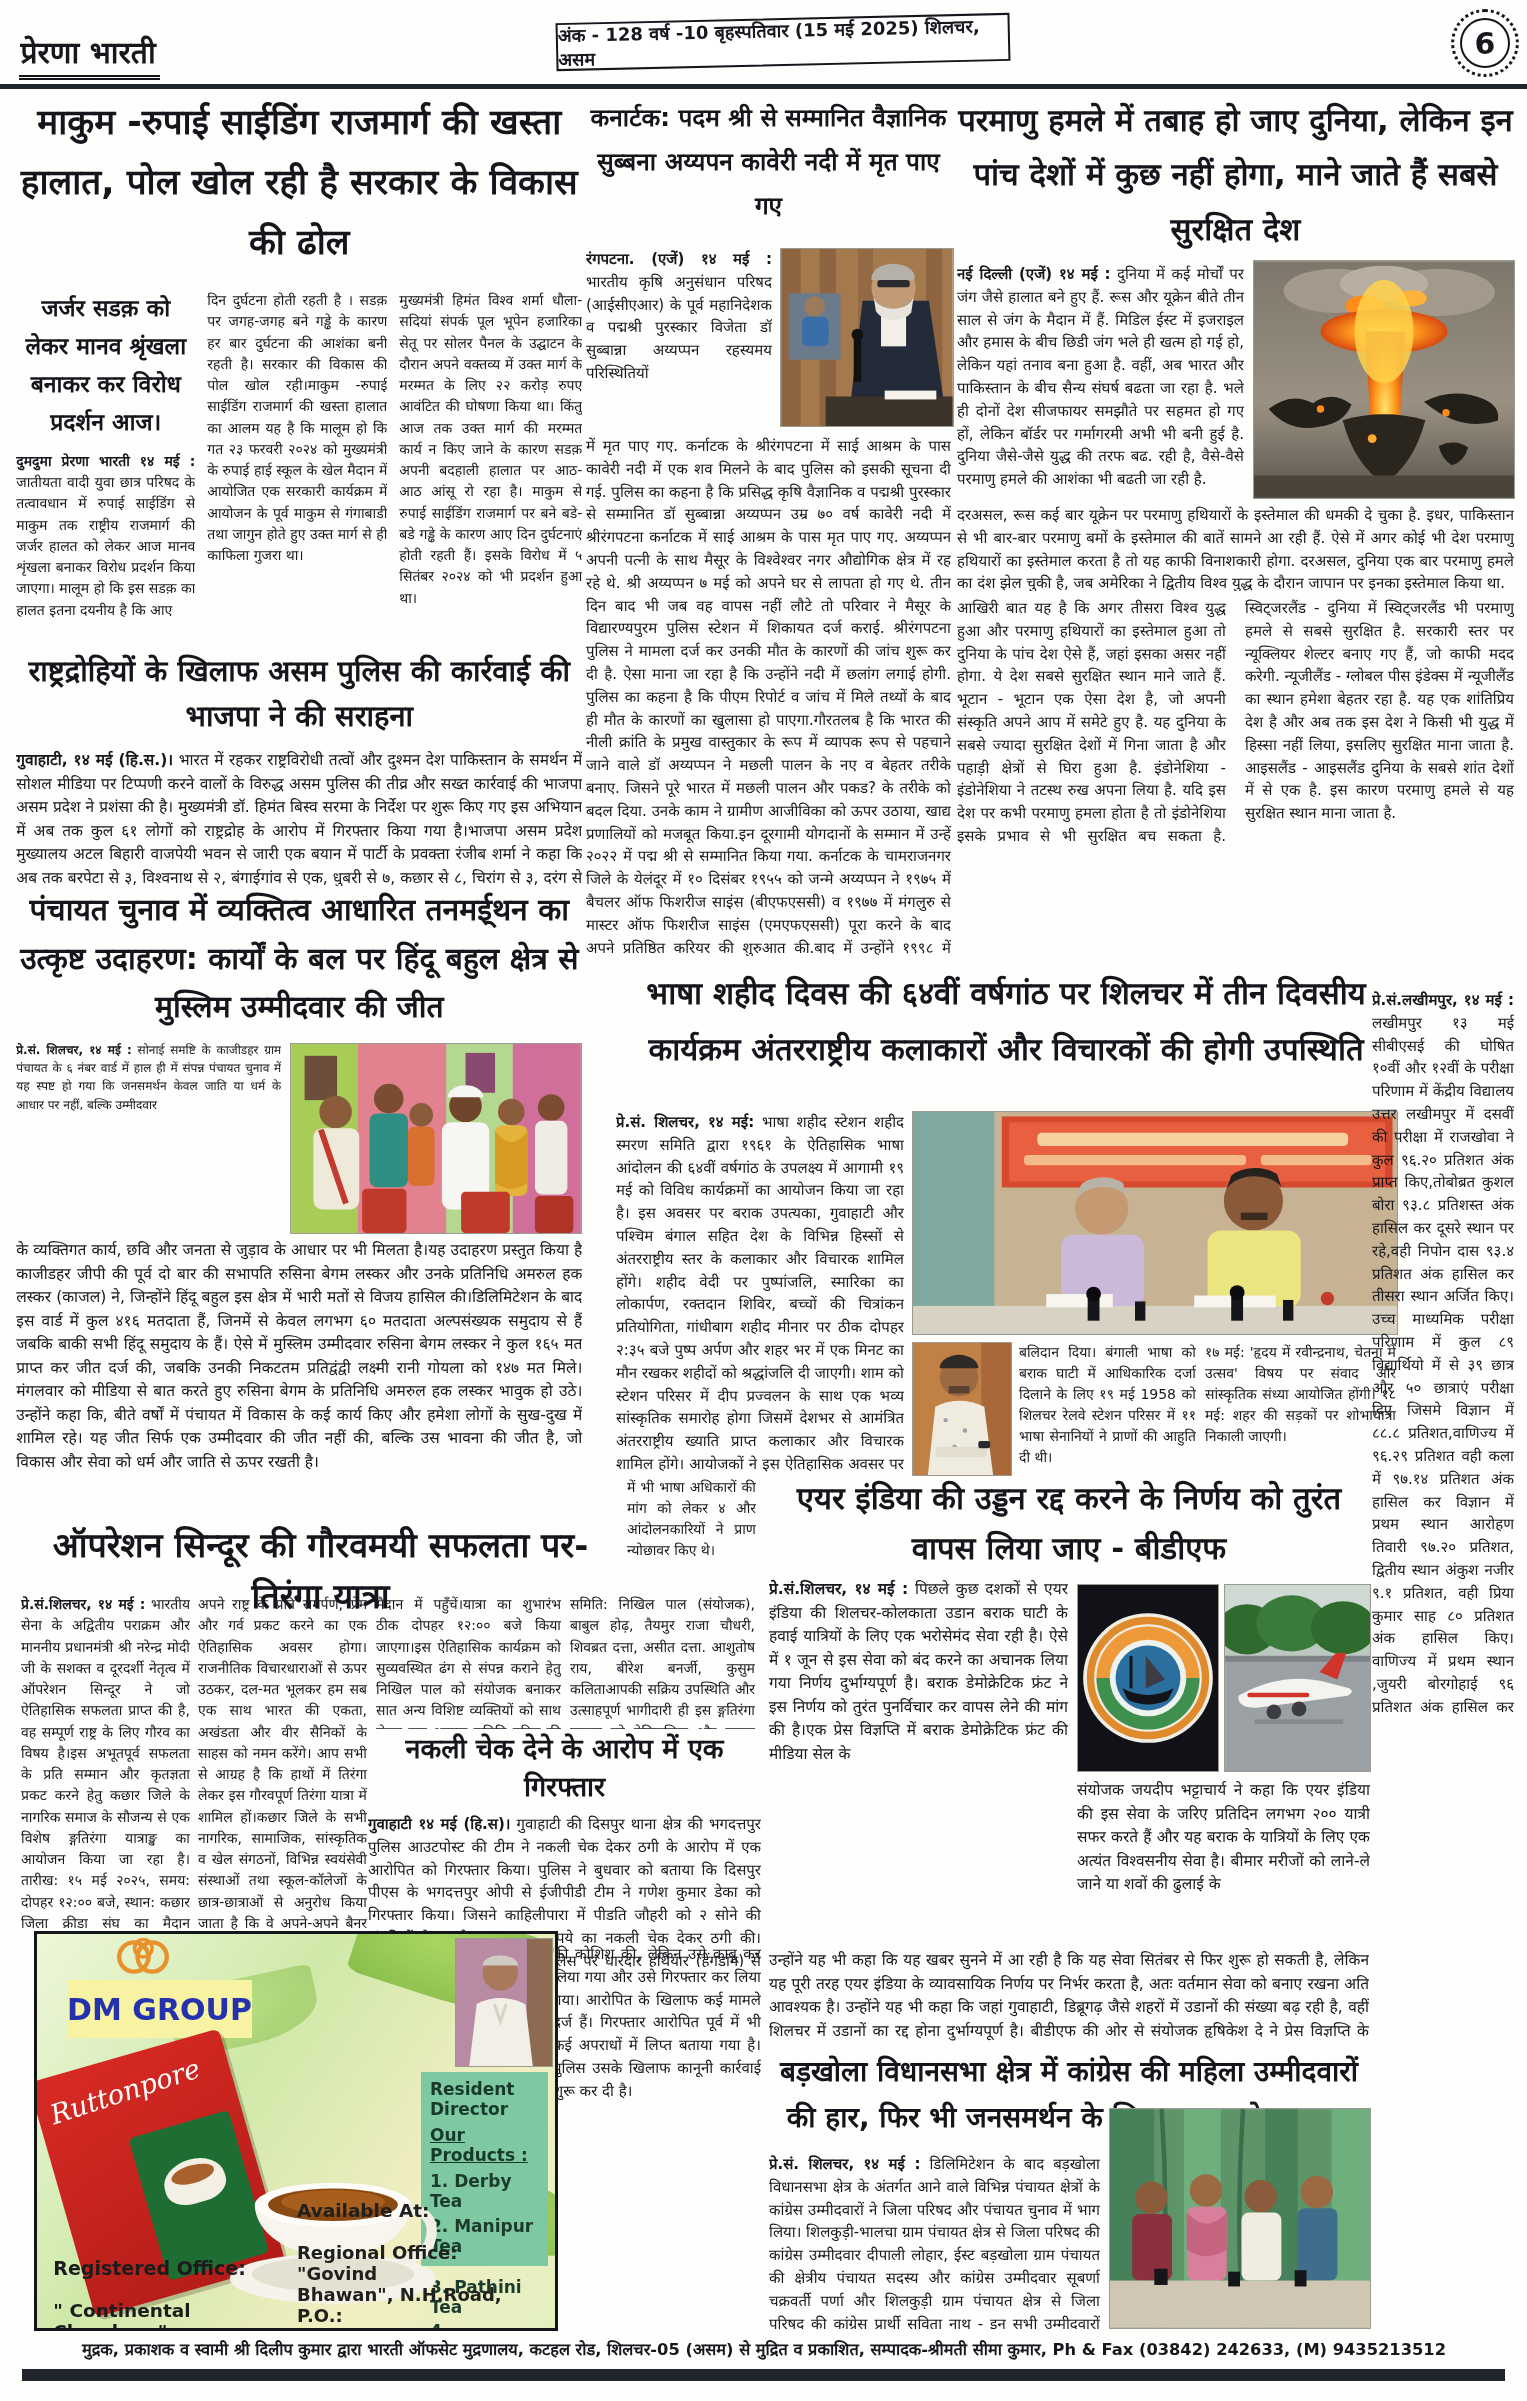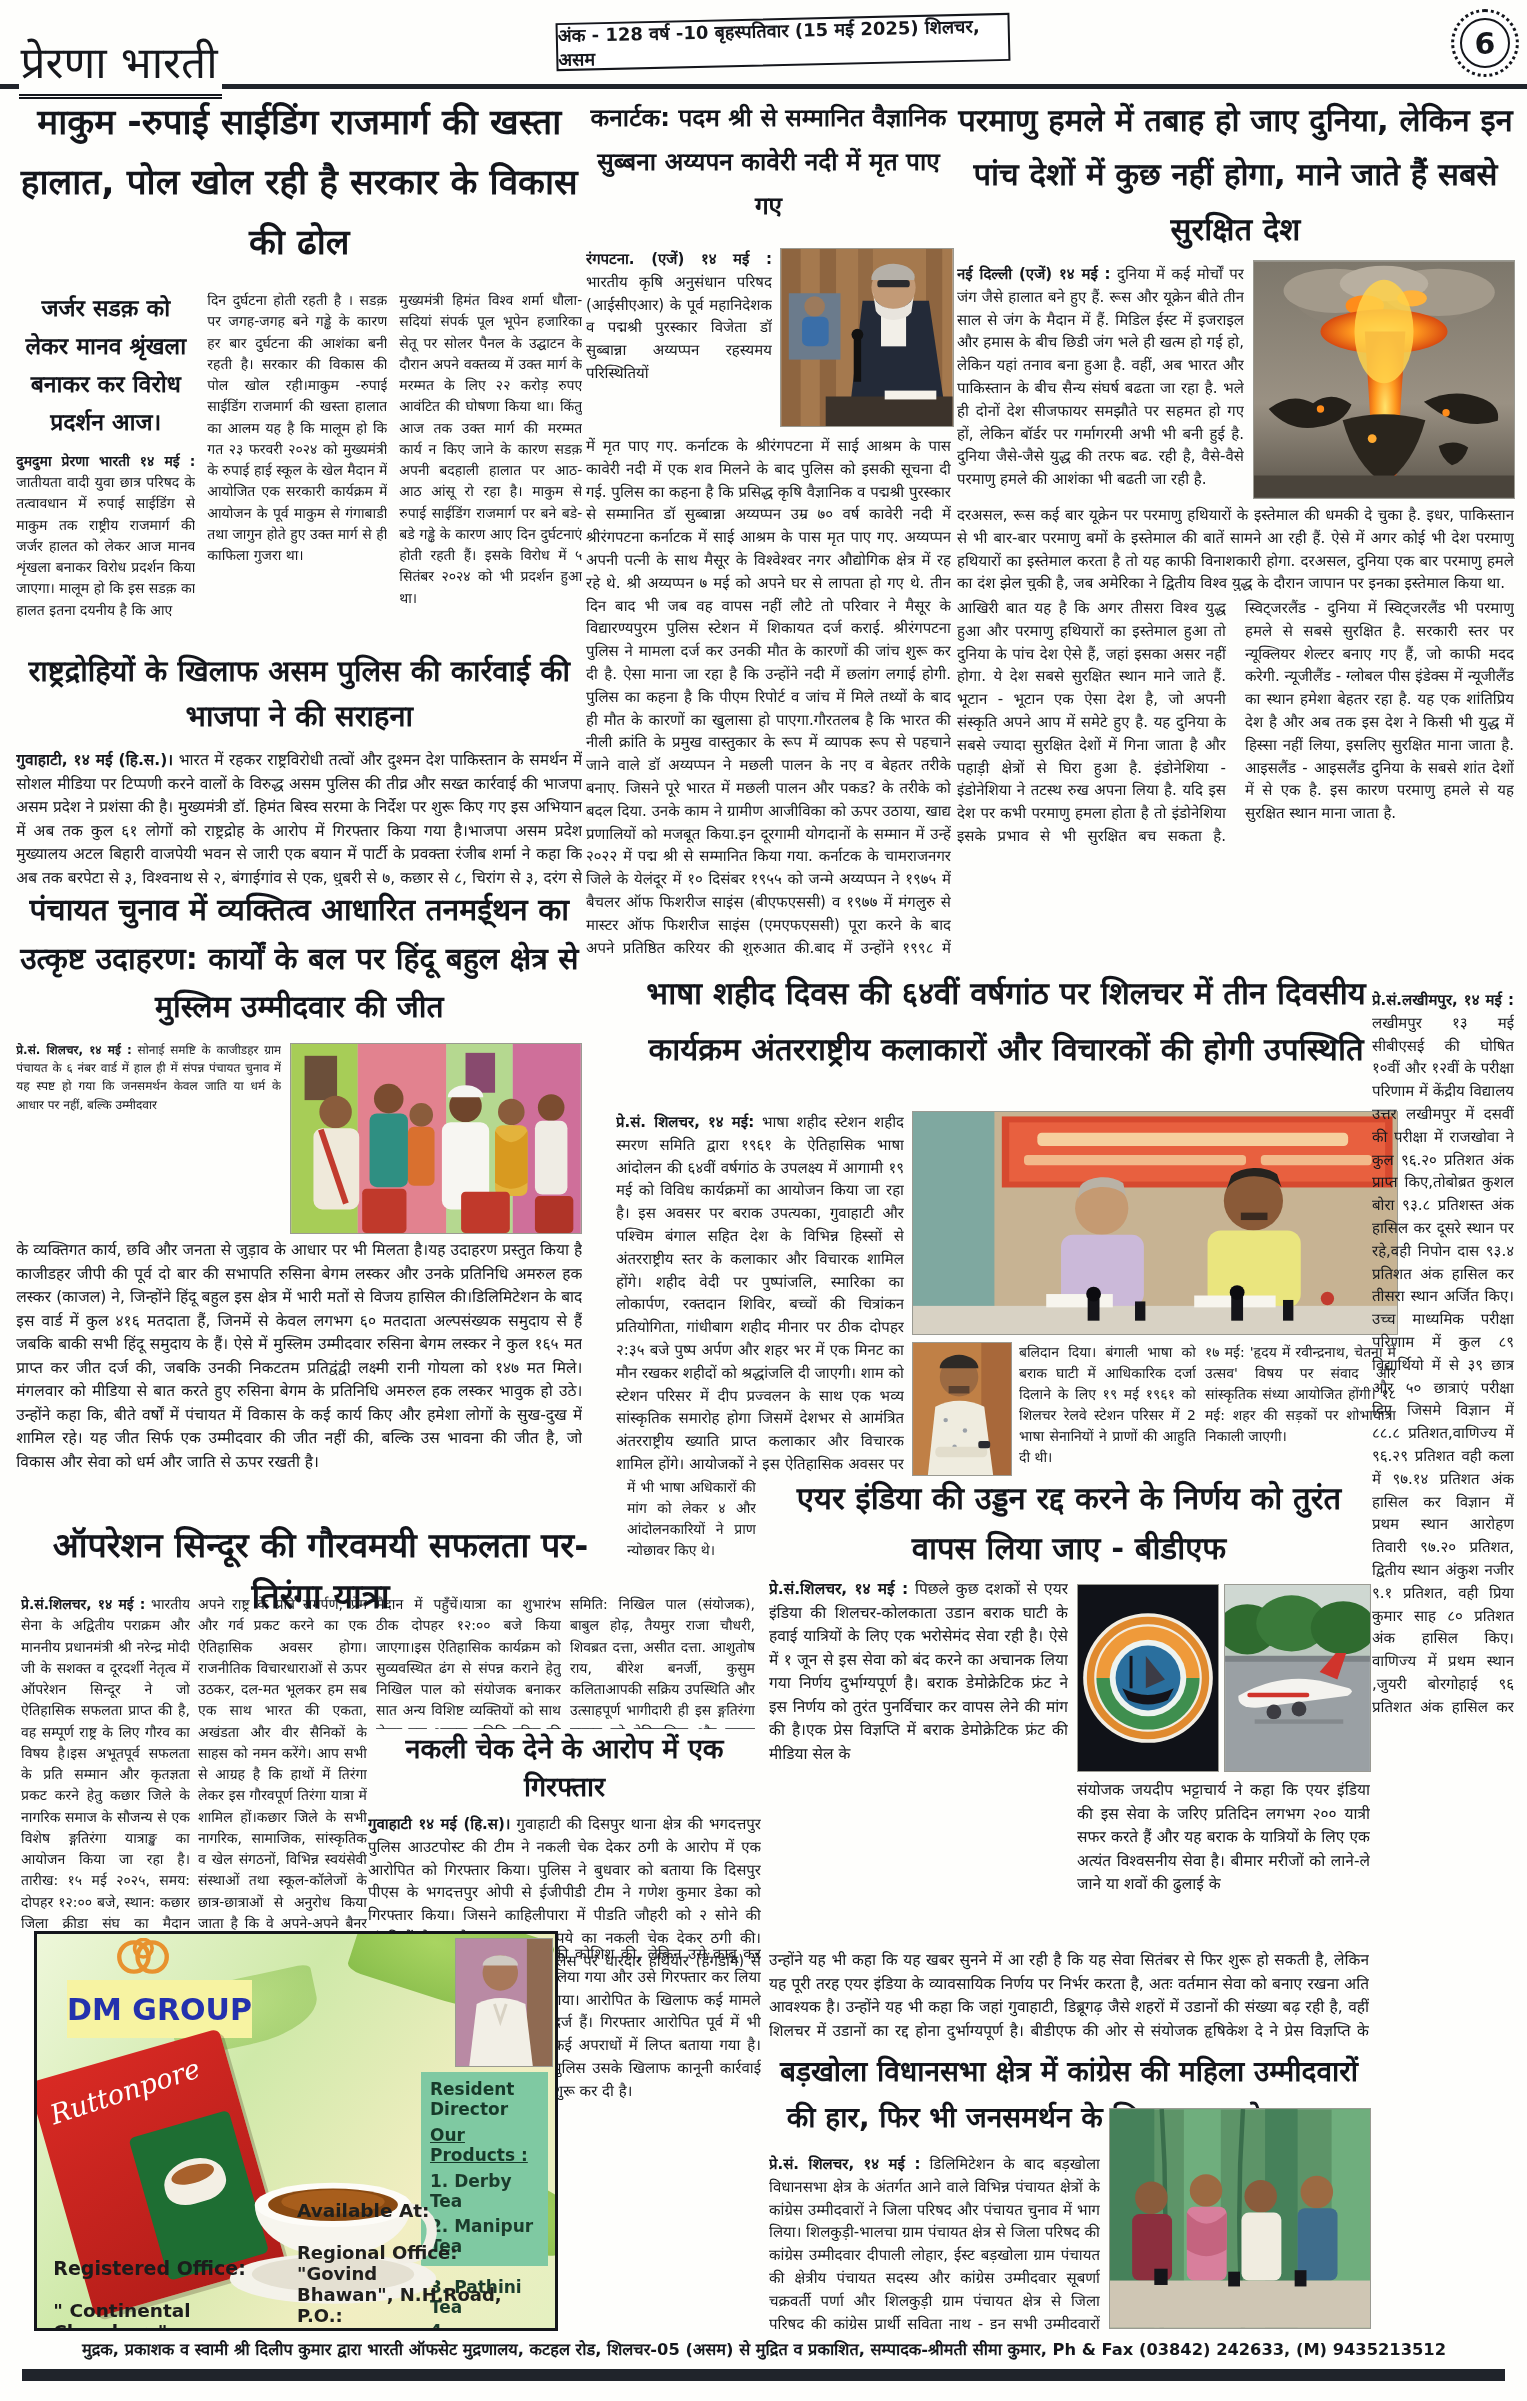--- a/index.html
+++ b/index.html
@@ -4,21 +4,21 @@
 <style>
   html,body{margin:0;padding:0;background:#e8e8e8;}
   .page{position:relative;width:1528px;height:2401px;background:#fefefc;margin:0 auto;
         font-family:"DejaVu Sans",sans-serif;color:#16181d;overflow:hidden;}
   .abs{position:absolute;}
   .hl{font-weight:800;text-align:center;color:#14161c;}
   .bodytxt{font-size:15px;line-height:1.52;text-align:justify;overflow:hidden;}
   .bodytxt .by{font-weight:800;}
   .rule{background:#20242b;}
   
-  .logo{font-size:44px;font-weight:400;border-bottom:5.2px double #14161c;padding:0 4.4px 3px 1.5px;background:#fefefc;}
+  .logo{font-size:30px;font-weight:700;border-bottom:5.2px double #14161c;padding:0 4.4px 3px 1.5px;background:#fefefc;}
   .datebox{border:2.2px solid #14161c;transform:rotate(-1.3deg);display:flex;align-items:center;justify-content:center;
            font-weight:800;font-size:18px;background:#fff;}
   .badge-outer{width:62px;height:62px;border:3px dotted #14161c;border-radius:50%;display:flex;align-items:center;justify-content:center;background:#fff;}
   .badge-inner{width:46px;height:46px;border:2.2px solid #14161c;border-radius:50%;display:flex;align-items:center;justify-content:center;
                font-size:30px;font-weight:800;}
   .photo{background:#ccc;overflow:hidden;border:0.7px solid #9a9a92;}
   .photo svg{display:block;width:100%;height:100%;}
   
   .adbox{border:3px solid #14161c;background:linear-gradient(125deg,#eef7da 0%,#cfe9a9 38%,#f2eec2 72%,#e4f0c0 100%);overflow:hidden;}
   .leaf{position:absolute;background:radial-gradient(ellipse at 40% 40%,#9ccf4d,#6fae2f);border-radius:50% 8% 50% 8%;opacity:.8;}
@@ -204,21 +204,21 @@
         <rect x="48" y="58" width="28" height="10" fill="#5a4130"></rect>
         <path d="M20 178 L30 86 Q62 70 96 86 L108 178 Z" fill="#efecdf"></path>
         <circle cx="44" cy="104" r="3" fill="#9aa0a8"></circle>
           <circle cx="70" cy="118" r="3" fill="#9aa0a8"></circle>
           <circle cx="56" cy="140" r="3" fill="#9aa0a8"></circle>
           <circle cx="84" cy="150" r="3" fill="#9aa0a8"></circle>
         <rect x="30" y="140" width="70" height="14" rx="6" fill="#e2ddcc"></rect>
         <rect x="88" y="132" width="16" height="10" rx="3" fill="#2a2a30"></rect>
       </svg>
     </div>
-    <div class="abs col-note" style="left:403px;top:376px;width:177px;height:133px;">बलिदान दिया। बंगाली भाषा को बराक घाटी में आधिकारिक दर्जा दिलाने के लिए १९ मई १९६१ को शिलचर रेलवे स्टेशन परिसर में 2 भाषा सेनानियों ने प्राणों की आहुति दी थी।</div>
+    <div class="abs col-note" style="left:403px;top:376px;width:177px;height:133px;">बलिदान दिया। बंगाली भाषा को बराक घाटी में आधिकारिक दर्जा दिलाने के लिए १९ मई 1958 को शिलचर रेलवे स्टेशन परिसर में ११ भाषा सेनानियों ने प्राणों की आहुति दी थी।</div>
     <div class="abs col-note" style="left:589px;top:376px;width:191px;height:133px;">१७ मई: 'हृदय में रवीन्द्रनाथ, चेतना में उत्सव' विषय पर संवाद और सांस्कृतिक संध्या आयोजित होंगी। १८ मई: शहर की सड़कों पर शोभायात्रा निकाली जाएगी।</div>
   </div>
   <div class="abs col-note" style="left:627px;top:1477px;width:129px;height:111px;">में भी भाषा अधिकारों की मांग को लेकर ४ और आंदोलनकारियों ने प्राण न्योछावर किए थे।</div>
 
   <div class="abs" style="left:1372px;top:977px;width:142px;height:1227px;">
     <p class="bodytxt" style="margin:12px 0 0;font-size:15px;height:732px;"><span class="by">प्रे.सं.लखीमपुर, १४ मई :</span> <span>लखीमपुर १३ मई सीबीएसई की घोषित १०वीं और १२वीं के परीक्षा परिणाम में केंद्रीय विद्यालय उत्तर लखीमपुर में दसवीं की परीक्षा में राजखोवा ने कुल ९६.२० प्रतिशत अंक प्राप्त किए,तोबोब्रत कुशल बोरा ९३.८ प्रतिशस्त अंक हासिल कर दूसरे स्थान पर रहे,वही निपोन दास ९३.४ प्रतिशत अंक हासिल कर तीसरा स्थान अर्जित किए। उच्च माध्यमिक परीक्षा परिणाम में कुल ८९ विद्यार्थियो में से ३९ छात्र और ५० छात्राएं परीक्षा दिए जिसमे विज्ञान में ८८.८ प्रतिशत,वाणिज्य में ९६.२९ प्रतिशत वही कला में ९७.१४ प्रतिशत अंक हासिल कर विज्ञान में प्रथम स्थान आरोहण तिवारी ९७.२० प्रतिशत, द्वितीय स्थान अंकुश नजीर ९.१ प्रतिशत, वही प्रिया कुमार साह ८० प्रतिशत अंक हासिल किए। वाणिज्य में प्रथम स्थान ,जुयरी बोरगोहाई ९६ प्रतिशत अंक हासिल कर वही कला में प्रथम स्थान , स्नेहा गोगोई ९.४ प्रतिशत , तनिश्क राज ९.२५ प्रतिशत ,वही सुप्रिया नेओग ८९.४ प्रतिशत अंक हासिल कर तृतीय तनमई भुईया ८९.२ प्रतिशत अंक हासिल किए। विद्यालय के प्राचार्य अमोद कुमार ने सभी विद्यार्थियो की उज्जवल भविष्य शुभकामनाएं प्रेरित की है।</span></p>
   </div>
 
   <div class="abs" style="left:21px;top:1520px;width:736px;height:416px;">
     <div class="hl" style="width:599px;font-size:34px;line-height:1.5;">ऑपरेशन सिन्दूर की गौरवमयी सफलता पर-तिरंगा यात्रा</div>

